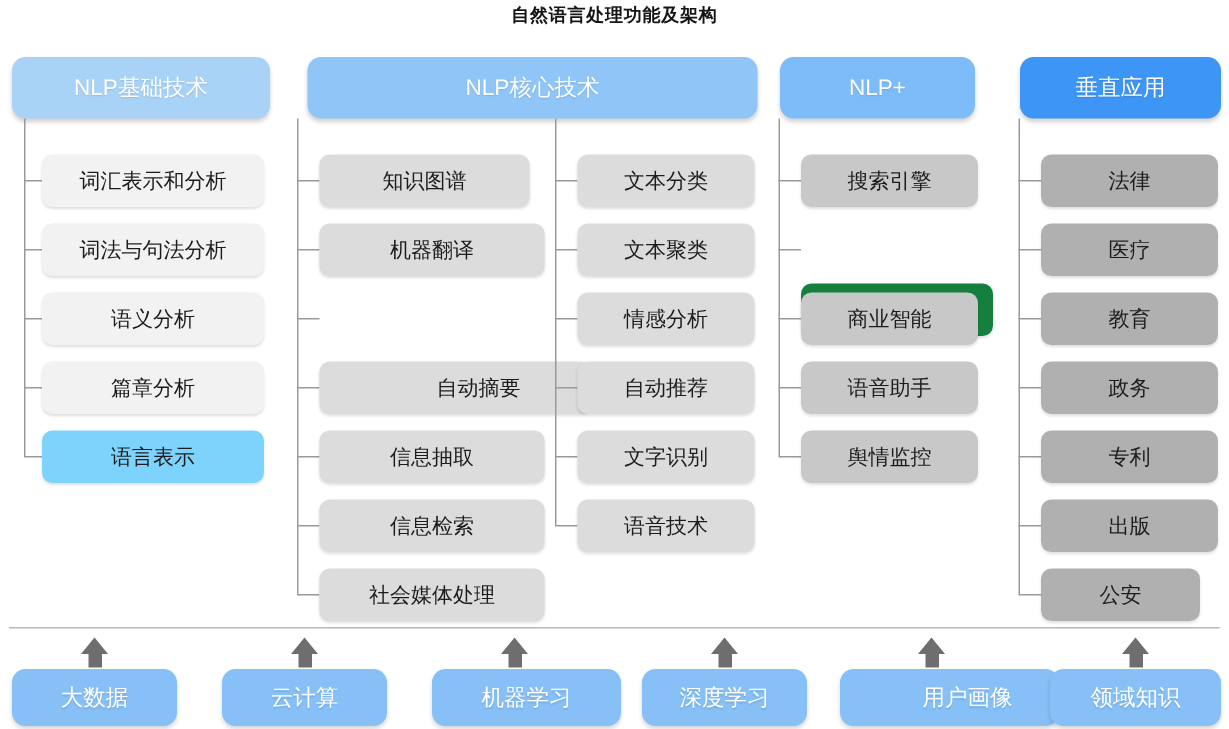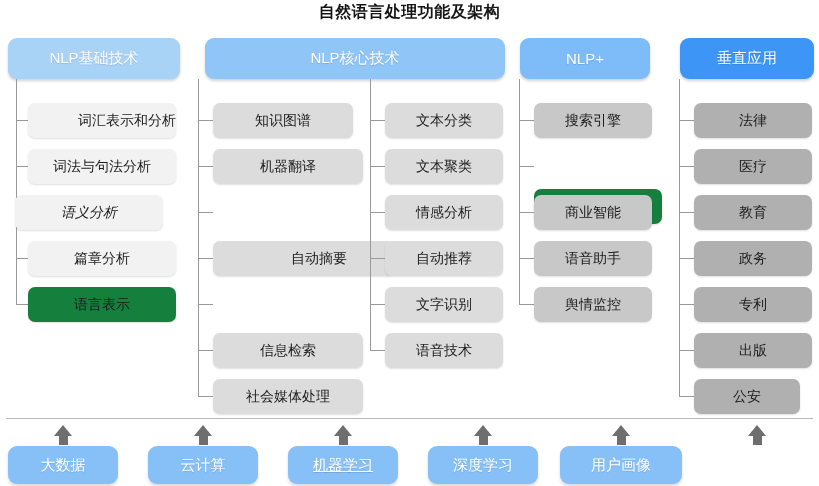--- a/index.html
+++ b/index.html
@@ -8,21 +8,21 @@
     background:#ffffff;
     font-family:"Liberation Sans","DejaVu Sans",sans-serif;
     overflow:hidden;
     position:relative;
   }
   #canvas{position:absolute;left:0;top:0;width:819px;height:486px;}
 
   .title{
     position:absolute;left:0;top:2px;width:819px;
     text-align:center;
-    font-size:16px;font-weight:bold;color:#151515;
+    font-size:12px;font-weight:bold;color:#151515;
     letter-spacing:.5px;
   }
 
   
   .hdr{
     position:absolute;height:41px;border-radius:9px;
     display:flex;align-items:center;justify-content:center;
     color:#ffffff;font-size:15px;font-weight:500;
     box-shadow:0 2px 3px rgba(0,0,0,.18);
     text-shadow:0 1px 1px rgba(0,0,0,.12);
@@ -74,54 +74,57 @@
       <span>NLP+</span>
     </div>
     <div class="hdr" style="left: 205px; top: 38px; width: 300px; background: rgb(143, 197, 247);">
       <span>NLP核心技术</span>
     </div>
     <div class="hdr" style="left: 680px; top: 38px; width: 134px; background: rgb(61, 149, 245);">
       <span>垂直应用</span>
     </div>
     <div class="trunk" style="left: 16px; top: 79px; height: 225px;"></div>
     <div class="stub" style="left: 16px; top: 120px; width: 12px;"></div>
-    <div class="leaf" style="left: 28px; top: 103px; width: 148px; background: rgb(242, 242, 242); justify-content: flex-end;">
+    <div class="leaf" style="left: 28px; top: 103px; width: 148px; background: rgb(242, 242, 242);">
       <span>词汇表示和分析</span>
     </div>
     <div class="stub" style="left: 16px; top: 166px; width: 12px;"></div>
     <div class="leaf" style="left: 28px; top: 149px; width: 148px; background: rgb(242, 242, 242);">
       <span>词法与句法分析</span>
     </div>
     <div class="stub" style="left: 16px; top: 212px; width: 12px;"></div>
-    <div class="leaf" style="left: 15px; top: 195px; width: 148px; background: rgb(242, 242, 242); font-style: italic;">
+    <div class="leaf" style="left: 28px; top: 195px; width: 148px; background: rgb(242, 242, 242);">
       <span>语义分析</span>
     </div>
     <div class="stub" style="left: 16px; top: 258px; width: 12px;"></div>
     <div class="leaf" style="left: 28px; top: 241px; width: 148px; background: rgb(242, 242, 242);">
       <span>篇章分析</span>
     </div>
     <div class="stub" style="left: 16px; top: 304px; width: 12px;"></div>
-    <div class="leaf" style="left: 28px; top: 287px; width: 148px; background: #15803d;">
+    <div class="leaf" style="left: 28px; top: 287px; width: 148px; background: #7dd3fc;">
       <span>语言表示</span>
     </div>
     <div class="trunk" style="left: 198px; top: 79px; height: 317px;"></div>
     <div class="stub" style="left: 198px; top: 120px; width: 15px;"></div>
     <div class="leaf" style="left: 213px; top: 103px; width: 140px; background: rgb(220, 220, 220);">
       <span>知识图谱</span>
     </div>
     <div class="stub" style="left: 198px; top: 166px; width: 15px;"></div>
     <div class="leaf" style="left: 213px; top: 149px; width: 150px; background: rgb(220, 220, 220); font-family: Liberation Mono, monospace;">
       <span>机器翻译</span>
     </div>
     <div class="stub" style="left: 198px; top: 212px; width: 15px;"></div>
     <div class="stub" style="left: 198px; top: 258px; width: 15px;"></div>
     <div class="leaf" style="left: 213px; top: 241px; width: 150px; background: rgb(220, 220, 220); padding-left: 31px;">
       <span>自动摘要</span>
     </div>
     <div class="stub" style="left: 198px; top: 304px; width: 15px;"></div>
+    <div class="leaf" style="left: 213px; top: 287px; width: 150px; background: rgb(220, 220, 220);">
+      <span>信息抽取</span>
+    </div>
     <div class="stub" style="left: 198px; top: 350px; width: 15px;"></div>
     <div class="leaf" style="left: 213px; top: 333px; width: 150px; background: rgb(220, 220, 220);">
       <span>信息检索</span>
     </div>
     <div class="stub" style="left: 198px; top: 396px; width: 15px;"></div>
     <div class="leaf" style="left: 213px; top: 379px; width: 150px; background: rgb(220, 220, 220);">
       <span>社会媒体处理</span>
     </div>
     <div class="trunk" style="left: 370px; top: 79px; height: 271px;"></div>
     <div class="stub" style="left: 370px; top: 120px; width: 15px;"></div>
@@ -204,28 +207,31 @@
     <div class="base" style="left: 8px; width: 110px; background: rgb(134, 192, 247);">
       <span>大数据</span>
     </div>
     <div class="arrow" style="left: 194px;"></div>
     <div class="arrow-stem" style="left: 198.5px;"></div>
     <div class="base" style="left: 148px; width: 110px; background: rgb(134, 192, 247);">
       <span>云计算</span>
     </div>
     <div class="arrow" style="left: 334px;"></div>
     <div class="arrow-stem" style="left: 338.5px;"></div>
-    <div class="base" style="left: 288px; width: 110px; background: rgb(134, 192, 247); text-decoration: underline;">
+    <div class="base" style="left: 288px; width: 126px; background: rgb(134, 192, 247);">
       <span>机器学习</span>
     </div>
     <div class="arrow" style="left: 474px;"></div>
     <div class="arrow-stem" style="left: 478.5px;"></div>
     <div class="base" style="left: 428px; width: 110px; background: rgb(134, 192, 247);">
       <span>深度学习</span>
     </div>
     <div class="arrow" style="left: 612px;"></div>
     <div class="arrow-stem" style="left: 616.5px;"></div>
-    <div class="base" style="left: 560px; width: 122px; background: rgb(134, 192, 247);">
+    <div class="base" style="left: 560px; width: 122px; background: rgb(134, 192, 247); padding-left: 24px;">
       <span>用户画像</span>
     </div>
     <div class="arrow" style="left: 748px;"></div>
     <div class="arrow-stem" style="left: 752.5px;"></div>
+    <div class="base" style="left: 700px; width: 114px; background: rgb(134, 192, 247);">
+      <span>领域知识</span>
+    </div>
   </div>
 
 </body></html>

